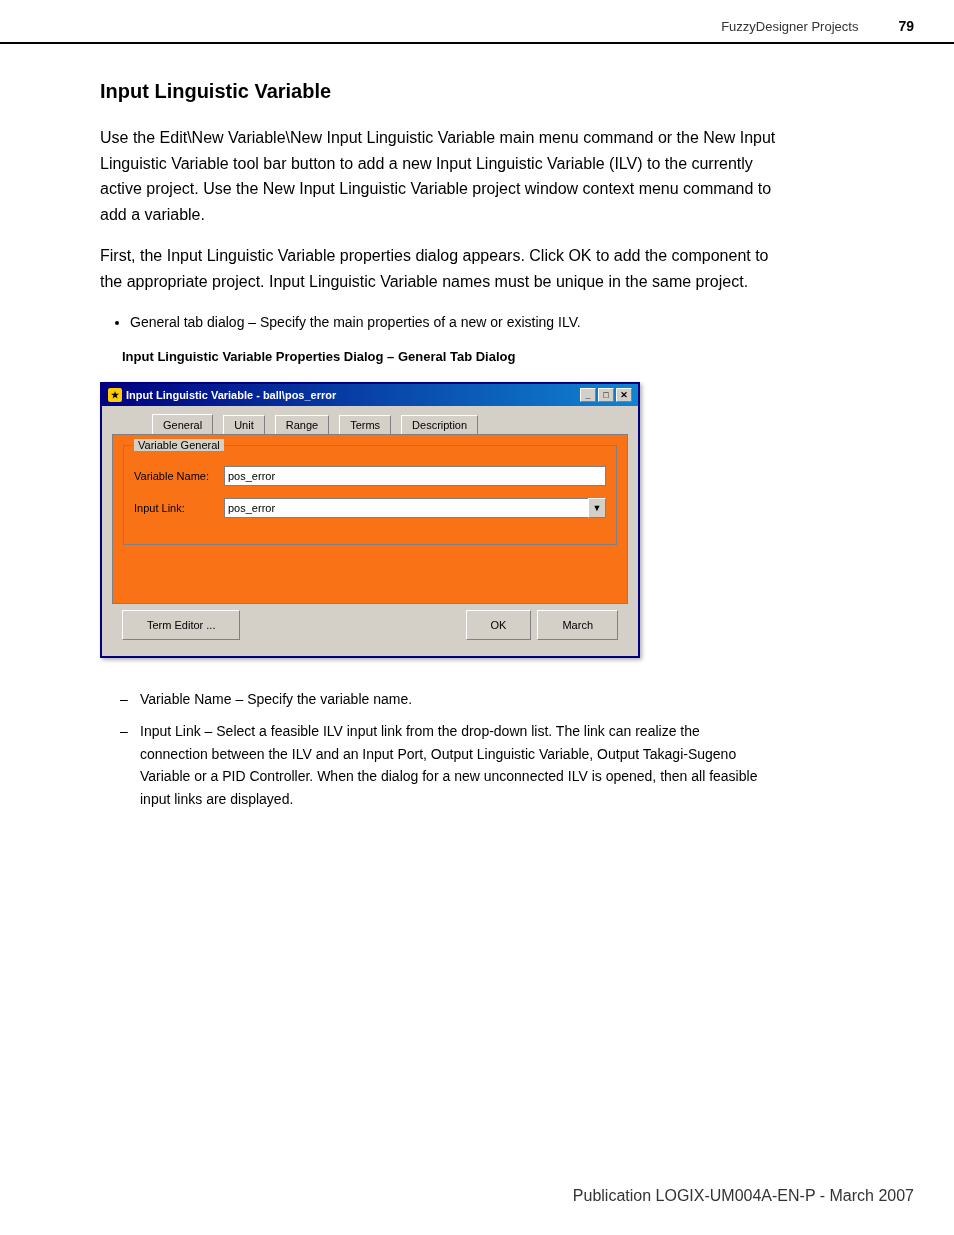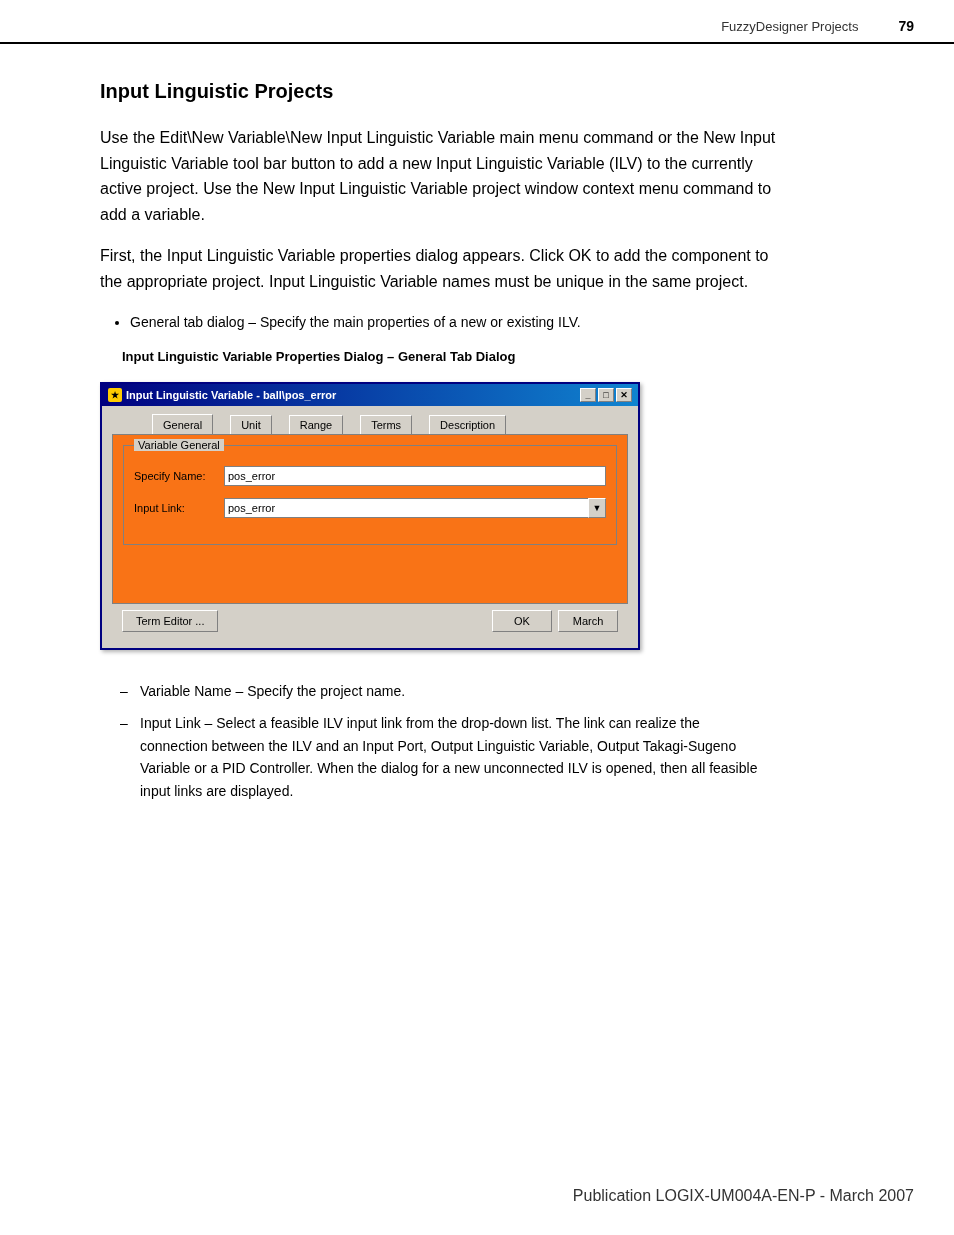--- a/index.html
+++ b/index.html
@@ -141,21 +141,21 @@
       cursor: pointer;
     }
 
     .dialog-body {
       padding: 8px 10px;
     }
 
     
     .tab-bar {
       display: flex;
-      gap: 17px;
+      gap: 10px;
       margin-bottom: 0;
       align-items: flex-end;
       padding-left: 40px;
     }
     .tab {
       background: #d4d0c8;
       border: 1px solid #808080;
       border-bottom: none;
       padding: 3px 10px;
       font-size: 11px;
@@ -255,28 +255,28 @@
     
     .dialog-footer {
       display: flex;
       align-items: center;
       padding: 6px 10px 8px 10px;
       gap: 6px;
     }
     .footer-spacer { flex: 1; }
     .dialog-btn {
       min-width: 60px;
-      height: 22px;
+      height: 30px;
       background: #d4d0c8;
       border: 1px solid #808080;
       border-top-color: #fff;
       border-left-color: #fff;
       font-size: 11px;
       font-family: Arial, sans-serif;
-      padding: 1px 13px;
+      padding: 1px 24px;
       cursor: pointer;
       color: #000;
     }
 
     
     .dash-list {
       margin: 10px 0 10px 20px;
       list-style: none;
     }
     .dash-list li {
@@ -308,21 +308,21 @@
 <div class="page-header">
   <div class="page-header-left"></div>
   <div class="page-header-right">
     <span class="header-title">FuzzyDesigner Projects</span>
     <span class="page-number">79</span>
   </div>
 </div>
 
 <div class="content">
 
-  <h1 class="section-title">Input Linguistic Projects</h1>
+  <h1 class="section-title">Input Linguistic Variable</h1>
 
   <p class="body-text">Use the Edit\New Variable\New Input Linguistic Variable main menu command or the New Input Linguistic Variable tool bar button to add a new Input Linguistic Variable (ILV) to the currently active project. Use the New Input Linguistic Variable project window context menu command to add a variable.</p>
 
   <p class="body-text">First, the Input Linguistic Variable properties dialog appears. Click OK to add the component to the appropriate project. Input Linguistic Variable names must be unique in the same project.</p>
 
   <ul class="bullet-list">
     <li>General tab dialog – Specify the main properties of a new or existing ILV.</li>
   </ul>
 
   <p class="dialog-caption">Input Linguistic Variable Properties Dialog – General Tab Dialog</p>
@@ -354,21 +354,21 @@
           <div class="tab">Terms</div>
           <div class="tab">Description</div>
         </div>
 
         <div class="tab-content-area">
 
           <div class="group-box">
             <span class="group-box-legend">Variable General</span>
 
             <div class="form-row">
-              <label class="form-label">Specify Name:</label>
+              <label class="form-label">Variable Name:</label>
               <input class="form-input" type="text" value="pos_error" style="">
             </div>
 
             <div class="form-row">
               <label class="form-label">Input Link:</label>
               <div class="form-input-dropdown">
                 <input type="text" value="pos_error" style="">
                 <div class="dropdown-arrow">▼</div>
               </div>
             </div>
@@ -385,21 +385,21 @@
           <button class="dialog-btn">March</button>
         </div>
 
       </div>
     </div>
   </div>
 
   
   <ul class="dash-list">
     <li>
-      <span>Variable Name – Specify the project name.</span>
+      <span>Variable Name – Specify the variable name.</span>
     </li>
     <li>
       <span>Input Link – Select a feasible ILV input link from the drop-down list. The link can realize the connection between the ILV and an Input Port, Output Linguistic Variable, Output Takagi-Sugeno Variable or a PID Controller. When the dialog for a new unconnected ILV is opened, then all feasible input links are displayed.</span>
     </li>
   </ul>
 
 </div>
 
 <div class="page-footer">
   <span>Publication LOGIX-UM004A-EN-P - March 2007</span>

